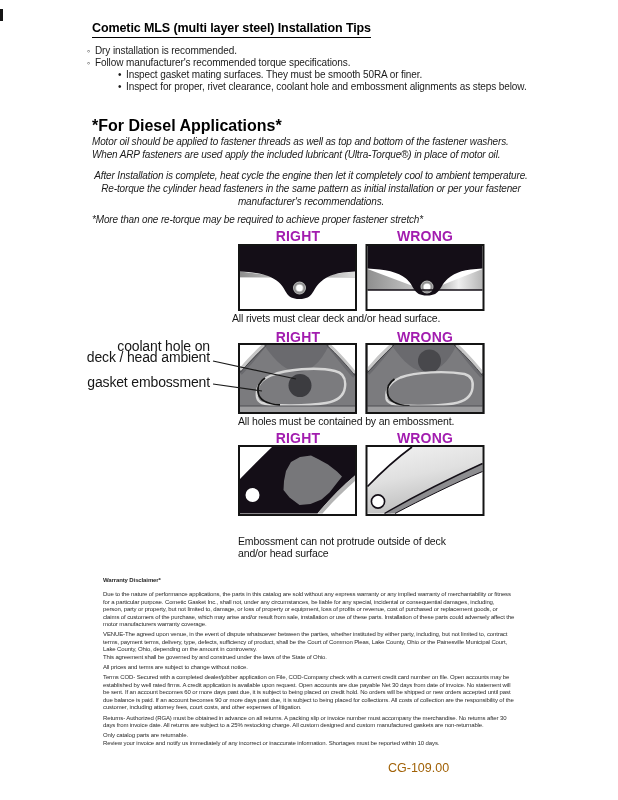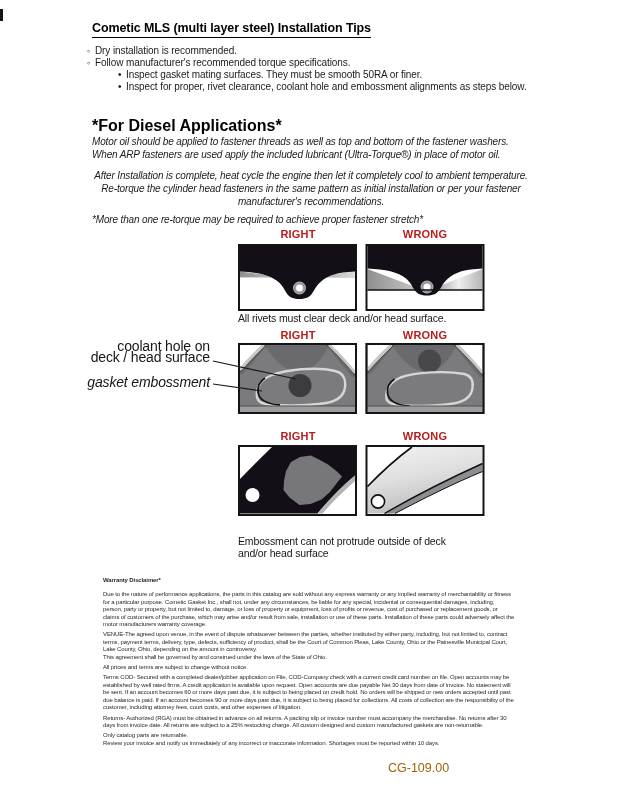--- a/index.html
+++ b/index.html
@@ -17,21 +17,21 @@
   .tip.lvl1 .mk::before{content:"\25E6";font-size:9px;}
   .tip.lvl2{padding-left:31px;}
   .tip.lvl2 .mk::before{content:"\2022";}
 
   .sec-head{position:absolute;left:92px;top:117px;font-size:16px;font-weight:bold;color:#000;}
   .para{position:absolute;left:92px;width:438px;font-size:10px;line-height:13.2px;letter-spacing:-0.15px;font-style:italic;}
   .p1{top:135px;}
   .p2{top:169px;text-align:center;}
   .p3{top:213px;white-space:nowrap;}
 
-  .fig-label{position:absolute;width:120px;text-align:center;font-size:11px;font-weight:bold;color:#b91c1c;letter-spacing:0.2px;}
+  .fig-label{position:absolute;width:120px;text-align:center;font-size:14px;font-weight:bold;color:#a21caf;letter-spacing:0.2px;}
   .figbox{position:absolute;display:block;}
   .fig-caption{position:absolute;font-size:10.5px;letter-spacing:-0.15px;color:#161616;white-space:nowrap;}
   .fig-caption.wrap{white-space:normal;width:228px;line-height:11.5px;}
 
   .callout{position:absolute;left:58px;width:152px;text-align:right;font-size:14px;line-height:11px;
            letter-spacing:-0.15px;color:#161616;}
 
   .leader-overlay{position:absolute;left:0;top:0;width:618px;height:800px;pointer-events:none;}
 
   .fineprint{position:absolute;left:103px;top:577px;width:412px;font-size:6px;line-height:7.4px;
@@ -105,30 +105,30 @@
     <polygon points="117,25 64,46 117,46" fill="url(#w1b)"></polygon>
     <rect x="2" y="46" width="115" height="19" fill="#ffffff"></rect>
     <path d="M2,2 H117 V24.5 C99,25.3 90.5,28 82.5,34.5 C73.5,42 76,51.5 61.5,51.5 C47,51.5 49.5,42 40.5,34.5 C32.5,28 20,25.3 2,24.5 Z" fill="#140e17"></path>
     <circle cx="61.5" cy="43" r="7.3" fill="#b5b5b5" stroke="#130e16" stroke-width="1.6"></circle>
     <circle cx="61.5" cy="43" r="4.9" fill="none" stroke="#8b8b8b" stroke-width="1.2"></circle>
     <circle cx="61.5" cy="43" r="3.3" fill="#ffffff"></circle>
     <line x1="2" y1="46" x2="117" y2="46" stroke="#130e16" stroke-width="1.7"></line>
     <rect x="1" y="1" width="117" height="65" fill="none" stroke="#141414" stroke-width="2"></rect>
   </svg>
 
-  <div class="fig-caption" style="left:238px;top:312px;">All rivets must clear deck and/or head surface.</div>
+  <div class="fig-caption" style="left:232px;top:312px;">All rivets must clear deck and/or head surface.</div>
 
   <div class="fig-label" style="left:238px;top:329px;">RIGHT</div>
   <div class="fig-label" style="left:365px;top:329px;">WRONG</div>
 
   <div class="callout" style="top:341px;">
     <div>coolant hole on</div>
-    <div>deck / head surface</div>
+    <div>deck / head ambient</div>
   </div>
-  <div class="callout" style="top:377px;font-style:italic;">gasket embossment</div>
+  <div class="callout" style="top:377px;">gasket embossment</div>
 
   <svg class="figbox" style="left:238px;top:343px;" width="119" height="71" viewBox="0 0 119 71">
     <rect width="119" height="71" fill="#7b7b7e"></rect>
     <path d="M26,2 C38,20 50,29 60.5,29 C71,29 83,20 91,2 Z" fill="#6a6a6e"></path>
     <path d="M2,30 C9,23 17,13 26,2" stroke="#6a6a6e" stroke-width="5" fill="none"></path>
     <path d="M117,33 C110,26 101,14 91,2" stroke="#6a6a6e" stroke-width="5" fill="none"></path>
     <path d="M2,2 H26 C16,11 7,21 2,27 Z" fill="#ffffff"></path>
     <path d="M26,2 C16,11 7,21 2,27" stroke="#c6c6c6" stroke-width="3.4" fill="none"></path>
     <path d="M28.5,2 C18.5,11.5 9,22 2,29.5" stroke="#3c3c40" stroke-width="0.9" fill="none"></path>
     <path d="M117,2 H91 C102,12 111,23 117,30 Z" fill="#ffffff"></path>
@@ -154,20 +154,21 @@
     <path d="M91,2 C102,12 111,23 117,30" stroke="#c6c6c6" stroke-width="3.4" fill="none"></path>
     <path d="M88.5,2 C100,12.5 110,24 117,32.5" stroke="#3c3c40" stroke-width="0.9" fill="none"></path>
     <circle cx="64" cy="18" r="11.5" fill="#48484c"></circle>
     <path d="M21,56 C20,48 22,40 35,34.5 C50,29 80,27.5 99,31 C106,33 108,38 107,45 C106,53 100,58.5 88,60.5 C70,63.5 36,64 26,60.5 C22,59 21.5,58 21,56 Z" fill="none" stroke-width="2.4" stroke="#d6d6d6"></path>
     <path d="M44,63 C30,62 23,58 22,50 C21.5,45 23,40 29,36" fill="none" stroke="#141414" stroke-width="1.8"></path>
     <rect x="2" y="63" width="115" height="6" fill="#9d9d9f"></rect>
     <line x1="2" y1="63" x2="117" y2="63" stroke="#4f4f53" stroke-width="1"></line>
     <rect x="1" y="1" width="117" height="69" fill="none" stroke="#141414" stroke-width="2"></rect>
   </svg>
 
+  <div class="fig-caption" style="left:238px;top:415px;">All holes must be contained by an embossment.</div>
 
   <div class="fig-label" style="left:238px;top:430px;">RIGHT</div>
   <div class="fig-label" style="left:365px;top:430px;">WRONG</div>
 
   <svg class="figbox" style="left:238px;top:445px;" width="119" height="71" viewBox="0 0 119 71">
     <rect width="119" height="71" fill="#ffffff"></rect>
     <path d="M34,2 H117 V30.5 C104,41.5 91,54.5 79.5,68.5 H2 V34 C13,23 23.5,12 34,2 Z" fill="#140e17"></path>
     <path d="M79.5,68.5 C91,54.5 104,41.5 117,30.5 V36 C105.5,46 94,57.5 84.5,68.5 Z" fill="#b4b4b4"></path>
     <polygon points="46,36 48,26 53,17 62,12 73,10.5 80,14 90,19.5 99,26.5 104,31.5 98.5,38.5 91.5,47.5 83.5,54.5 72.5,59 61.5,60 51.5,52.5 45.5,45" fill="#77777a"></polygon>
     <circle cx="14.5" cy="50" r="7" fill="#ffffff"></circle>

